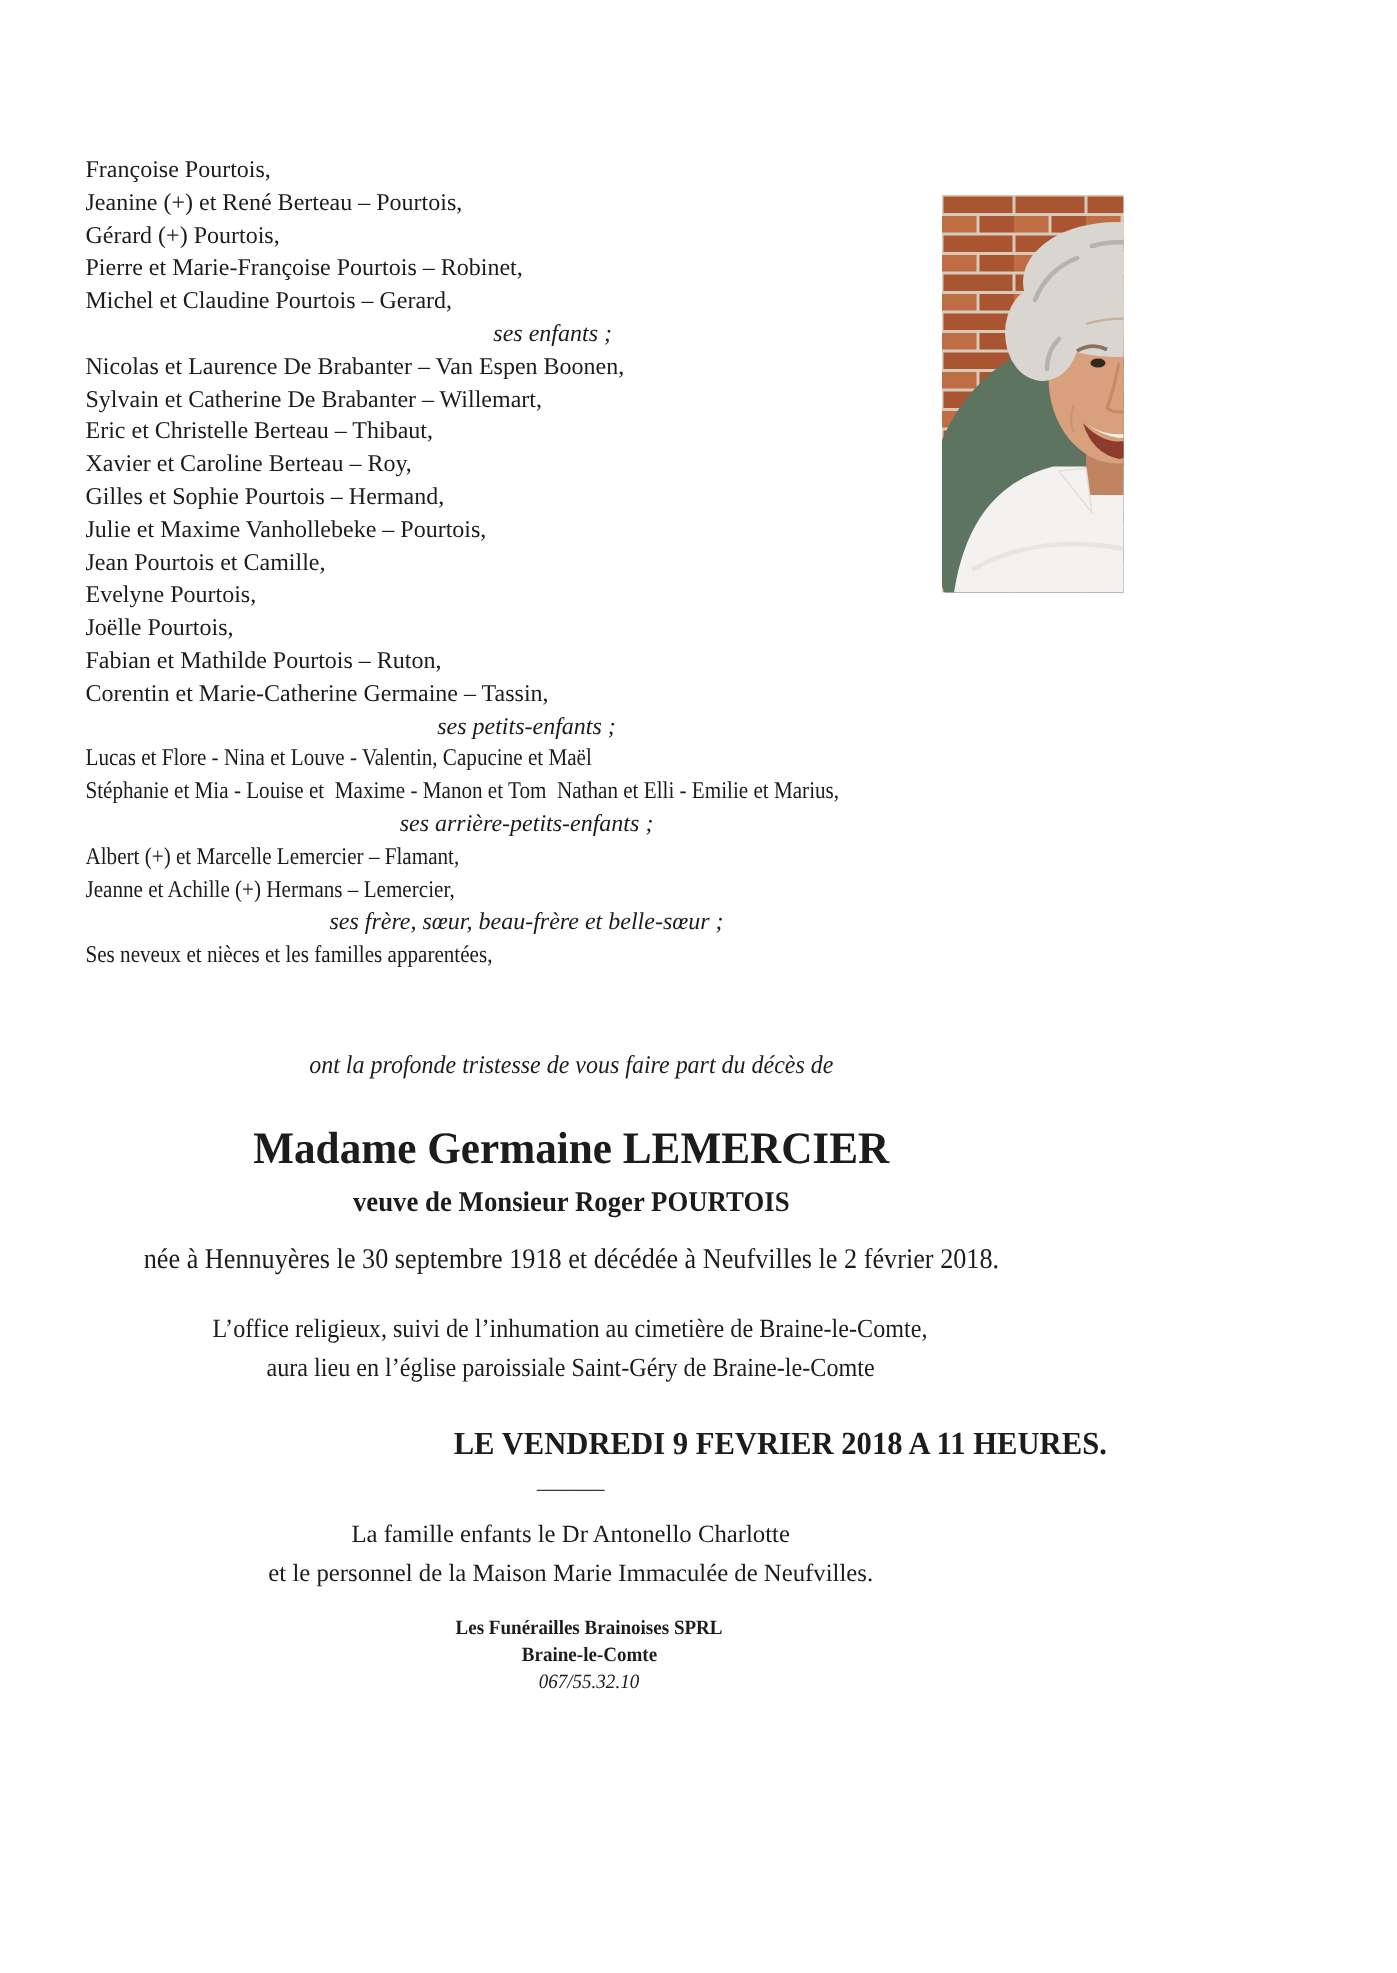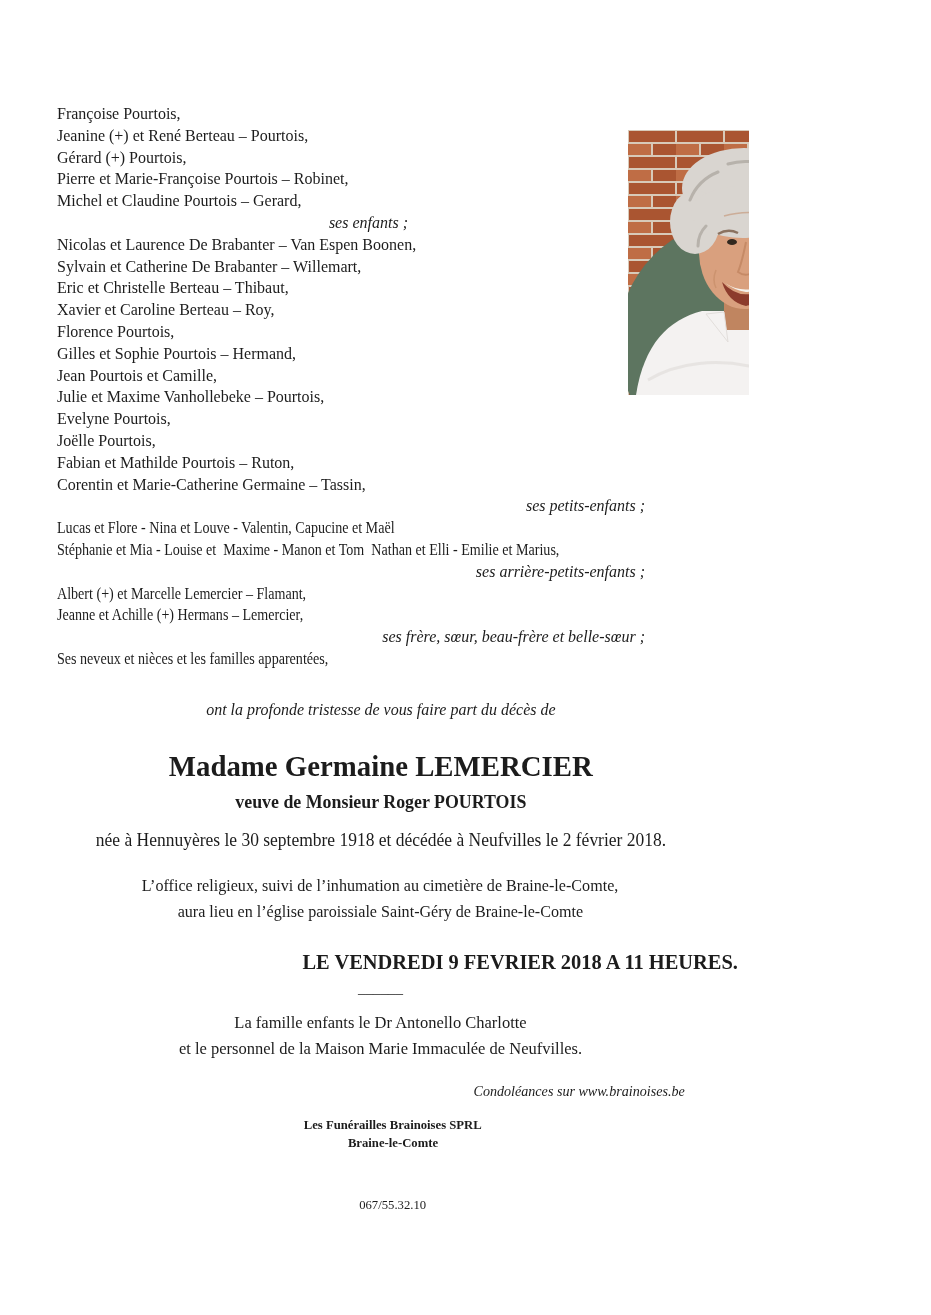--- a/index.html
+++ b/index.html
@@ -10,21 +10,21 @@
     color:#1c1c1c;
     font-family:"Liberation Serif", serif;
     overflow:hidden;
   }
   
   .names{position:absolute;top:103px;left:0;right:0;padding-left:57px;}
   .nline{font-size:16px;line-height:21.8px;height:21.8px;white-space:pre;}
   .cond{transform:scaleX(0.88);transform-origin:0 50%;}
   .rlabel{font-style:italic;text-align:right;white-space:pre;}
   .rlabel.enfants{padding-right:341px;}
-  .rlabel.wide{padding-right:104px;}
+  .rlabel.wide{padding-right:104px;text-align:center;}
   
   .photo{position:absolute;left:628px;top:130px;width:210px;height:265px;}
   .photo svg{display:block;}
   
   .center{position:absolute;top:698px;left:12px;right:0;text-align:center;}
   .cx{display:inline-block;}
   .intro{font-size:17px;font-style:italic;line-height:24px;}
   .intro .cx{transform:scaleX(0.94);transform-origin:50% 50%;}
   .title{font-size:30px;font-weight:bold;line-height:40px;margin-top:24px;}
   .title .cx{transform:scaleX(0.96);transform-origin:50% 50%;}
@@ -37,21 +37,21 @@
   .bigdate{font-size:21.5px;font-weight:bold;line-height:28px;margin-top:24px;text-align:right;}
   .bigdate .cx{transform:scaleX(0.95);transform-origin:50% 50%;}
   .reunion{font-size:18px;font-weight:bold;line-height:26px;margin-top:12px;}
   .reunion .cx{transform:scaleX(0.95);transform-origin:50% 50%;}
   .sep{font-size:15px;line-height:16px;margin-top:4px;letter-spacing:0px;}
   .thanks{font-size:16.5px;line-height:26px;margin-top:14px;}
   .condol{font-size:15px;font-style:italic;text-align:right;padding-right:64px;margin-top:18px;line-height:22px;}
   .condol .cx{transform:scaleX(0.94);transform-origin:100% 50%;}
   .footer{margin-top:14px;font-size:13.5px;line-height:18px;padding-left:24px;}
   .footer .bold{font-weight:bold;}
-  .footer .ital{margin-top:44px;}
+  .footer .ital{font-style:italic;}
   .footer .cx{transform:scaleX(0.94);transform-origin:50% 50%;}
 </style>
 </head>
 <body>
 
 <div class="page">
 
   <div class="photo">
     <svg width="210" height="265" viewBox="0 0 210 265" xmlns="http://www.w3.org/2000/svg">
       <defs>
@@ -103,24 +103,23 @@
     <div class="nline">Françoise Pourtois,</div>
     <div class="nline">Jeanine (+) et René Berteau – Pourtois,</div>
     <div class="nline">Gérard (+) Pourtois,</div>
     <div class="nline">Pierre et Marie-Françoise Pourtois – Robinet,</div>
     <div class="nline">Michel et Claudine Pourtois – Gerard,</div>
     <div class="nline rlabel enfants">ses enfants ;</div>
     <div class="nline">Nicolas et Laurence De Brabanter – Van Espen Boonen,</div>
     <div class="nline">Sylvain et Catherine De Brabanter – Willemart,</div>
     <div class="nline">Eric et Christelle Berteau – Thibaut,</div>
     <div class="nline">Xavier et Caroline Berteau – Roy,</div>
-    <div class="nline">Florence Pourtois,</div>
     <div class="nline">Gilles et Sophie Pourtois – Hermand,</div>
+    <div class="nline">Julie et Maxime Vanhollebeke – Pourtois,</div>
     <div class="nline">Jean Pourtois et Camille,</div>
-    <div class="nline">Julie et Maxime Vanhollebeke – Pourtois,</div>
     <div class="nline">Evelyne Pourtois,</div>
     <div class="nline">Joëlle Pourtois,</div>
     <div class="nline">Fabian et Mathilde Pourtois – Ruton,</div>
     <div class="nline">Corentin et Marie-Catherine Germaine – Tassin,</div>
     <div class="nline rlabel wide">ses petits-enfants ;</div>
     <div class="nline cond">Lucas et Flore - Nina et Louve - Valentin, Capucine et Maël</div>
     <div class="nline cond">Stéphanie et Mia - Louise et  Maxime - Manon et Tom  Nathan et Elli - Emilie et Marius,</div>
     <div class="nline rlabel wide">ses arrière-petits-enfants ;</div>
     <div class="nline cond">Albert (+) et Marcelle Lemercier – Flamant,</div>
     <div class="nline cond">Jeanne et Achille (+) Hermans – Lemercier,</div>
@@ -136,21 +135,20 @@
     <div class="office">
       <div><span class="cx">L’office religieux, suivi de l’inhumation au cimetière de Braine-le-Comte,</span></div>
       <div><span class="cx">aura lieu en l’église paroissiale Saint-Géry de Braine-le-Comte</span></div>
     </div>
     <div class="bigdate"><span class="cx">LE VENDREDI 9 FEVRIER 2018 A 11 HEURES.</span></div>
     <div class="sep">______</div>
     <div class="thanks">
       <div>La famille enfants le Dr Antonello Charlotte</div>
       <div>et le personnel de la Maison Marie Immaculée de Neufvilles.</div>
     </div>
-    <div class="condol"><span class="cx">Condoléances sur www.brainoises.be</span></div>
     <div class="footer">
       <div class="bold"><span class="cx">Les Funérailles Brainoises SPRL</span></div>
       <div class="bold"><span class="cx">Braine-le-Comte</span></div>
       <div class="ital"><span class="cx">067/55.32.10</span></div>
     </div>
   </div>
 
 </div>
 
 </body></html>

